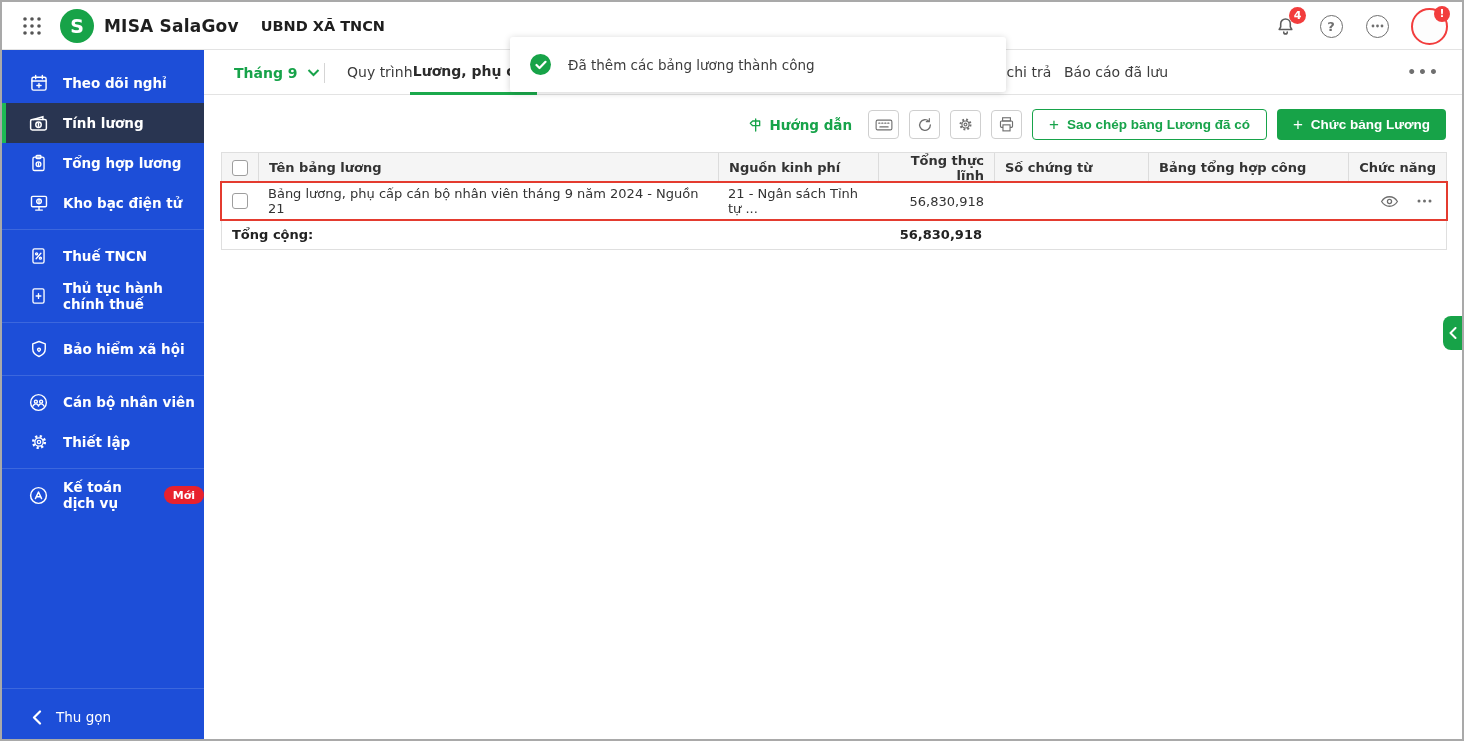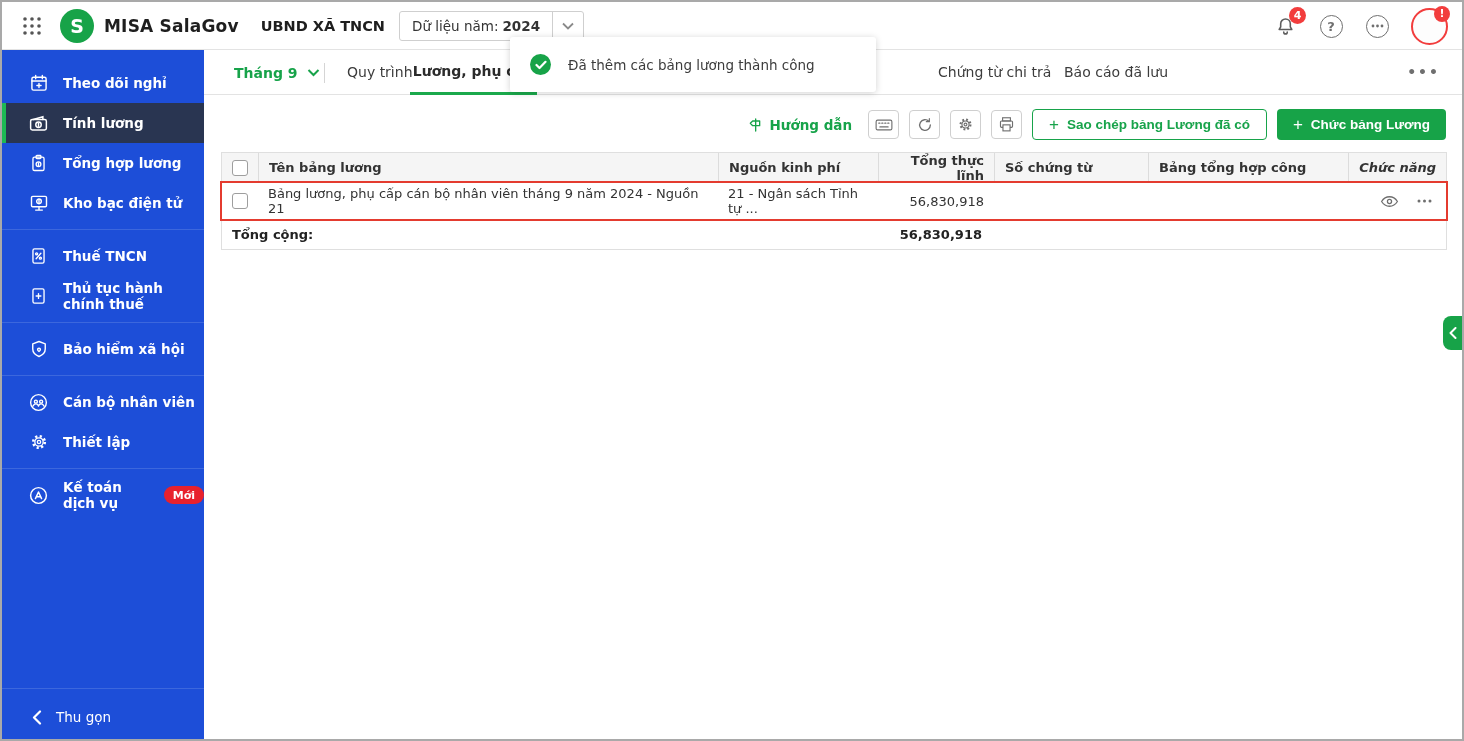--- a/index.html
+++ b/index.html
@@ -62,29 +62,29 @@
   .thead > div:last-child { border-right:none; }
   .trow { display:flex; height:36px; align-items:center; font-size:13px; color:#333; background:#fff; }
   .trow > div { padding:0 10px; }
   .tfoot { display:flex; height:30px; align-items:center; font-size:13px; font-weight:bold; color:#222; border-top:1px solid #dfdfdf; }
   .c-check { flex:0 0 34px; display:flex; justify-content:center; align-items:center; }
   .c-name { flex:0 0 460px; }
   .c-fund { flex:0 0 160px; }
   .c-total { flex:0 0 116px; justify-content:flex-end; text-align:right; }
   .c-docs { flex:0 0 154px; }
   .c-sheet { flex:0 0 200px; }
-  .c-act { flex:1 1 auto; justify-content:flex-end; text-align:center; display:flex; align-items:center;font-style:italic; }
+  .c-act { flex:1 1 auto; justify-content:flex-end; text-align:center; display:flex; align-items:center; }
   .trow .c-total, .tfoot .c-total { width:116px; }
   .checkbox { width:16px; height:16px; border:1.5px solid #9e9e9e; border-radius:3px; background:#fff; cursor:pointer; }
   .row-actions { display:flex; align-items:center; gap:18px; justify-content:flex-end; width:100%; padding-right:4px; color:#6f6f6f; }
   .red-annotation { position:absolute; left:-2px; right:-2px; top:28px; height:40px; border:2.5px solid #e43b2f; pointer-events:none; z-index:6; }
   .foot-label { padding-left:10px; flex:0 0 654px; }
 
   
-  .toast { position:absolute; left:508px; top:35px; width:366px; height:55px; background:#fff; border-radius:3px; box-shadow:0 1px 7px rgba(0,0,0,.18); display:flex; align-items:center; z-index:50; }
+  .toast { position:absolute; left:508px; top:35px; width:496px; height:55px; background:#fff; border-radius:3px; box-shadow:0 1px 7px rgba(0,0,0,.18); display:flex; align-items:center; z-index:50; }
   .toast .check { margin-left:20px; width:21px; height:21px; border-radius:50%; background:#17a348; display:flex; align-items:center; justify-content:center; flex:0 0 21px; }
   .toast .msg { margin-left:17px; font-size:13.5px; color:#3c3c3c; }
 
   
   .side-handle { position:absolute; right:0; top:314px; width:19px; height:34px; background:#17a348; border-radius:8px 0 0 8px; display:flex; align-items:center; justify-content:center; cursor:pointer; z-index:20; }
 
   svg { display:block; }
 </style>
 </head>
 <body>
@@ -101,30 +101,20 @@
           <circle cx="11" cy="11" r="1.8"></circle>
           <circle cx="18" cy="11" r="1.8"></circle>
         <circle cx="4" cy="18" r="1.8"></circle>
           <circle cx="11" cy="18" r="1.8"></circle>
           <circle cx="18" cy="18" r="1.8"></circle>
       </svg>
     </div>
     <div class="logo">S</div>
     <div class="appname">MISA SalaGov</div>
     <div class="orgname">UBND XÃ TNCN</div>
-    <div class="year-box">
-      <span class="lbl">Dữ liệu năm:</span>
-      <span class="val">2024</span>
-      <span class="sep"></span>
-      <span class="chev">
-        <svg width="12" height="8" viewBox="0 0 12 8" fill="none" stroke="#8a8a8a" stroke-width="1.8">
-            <polyline points="1,1.5 6,6.5 11,1.5"></polyline>
-          </svg>
-      </span>
-    </div>
     <div class="top-right">
       <div class="icon-circ">
         <svg width="21" height="22" viewBox="0 0 24 24" fill="none" stroke="#5d5d5d" stroke-width="1.8" stroke-linecap="round" stroke-linejoin="round">
           <path d="M12 4a5.5 5.5 0 0 1 5.5 5.5V13l1.7 3H4.8l1.7-3V9.5A5.5 5.5 0 0 1 12 4z"></path>
           <path d="M10 19a2 2 0 0 0 4 0"></path>
         </svg>
         <span class="badge">4</span>
       </div>
       <div class="icon-circ">
         <span class="ring-icon">?</span>

